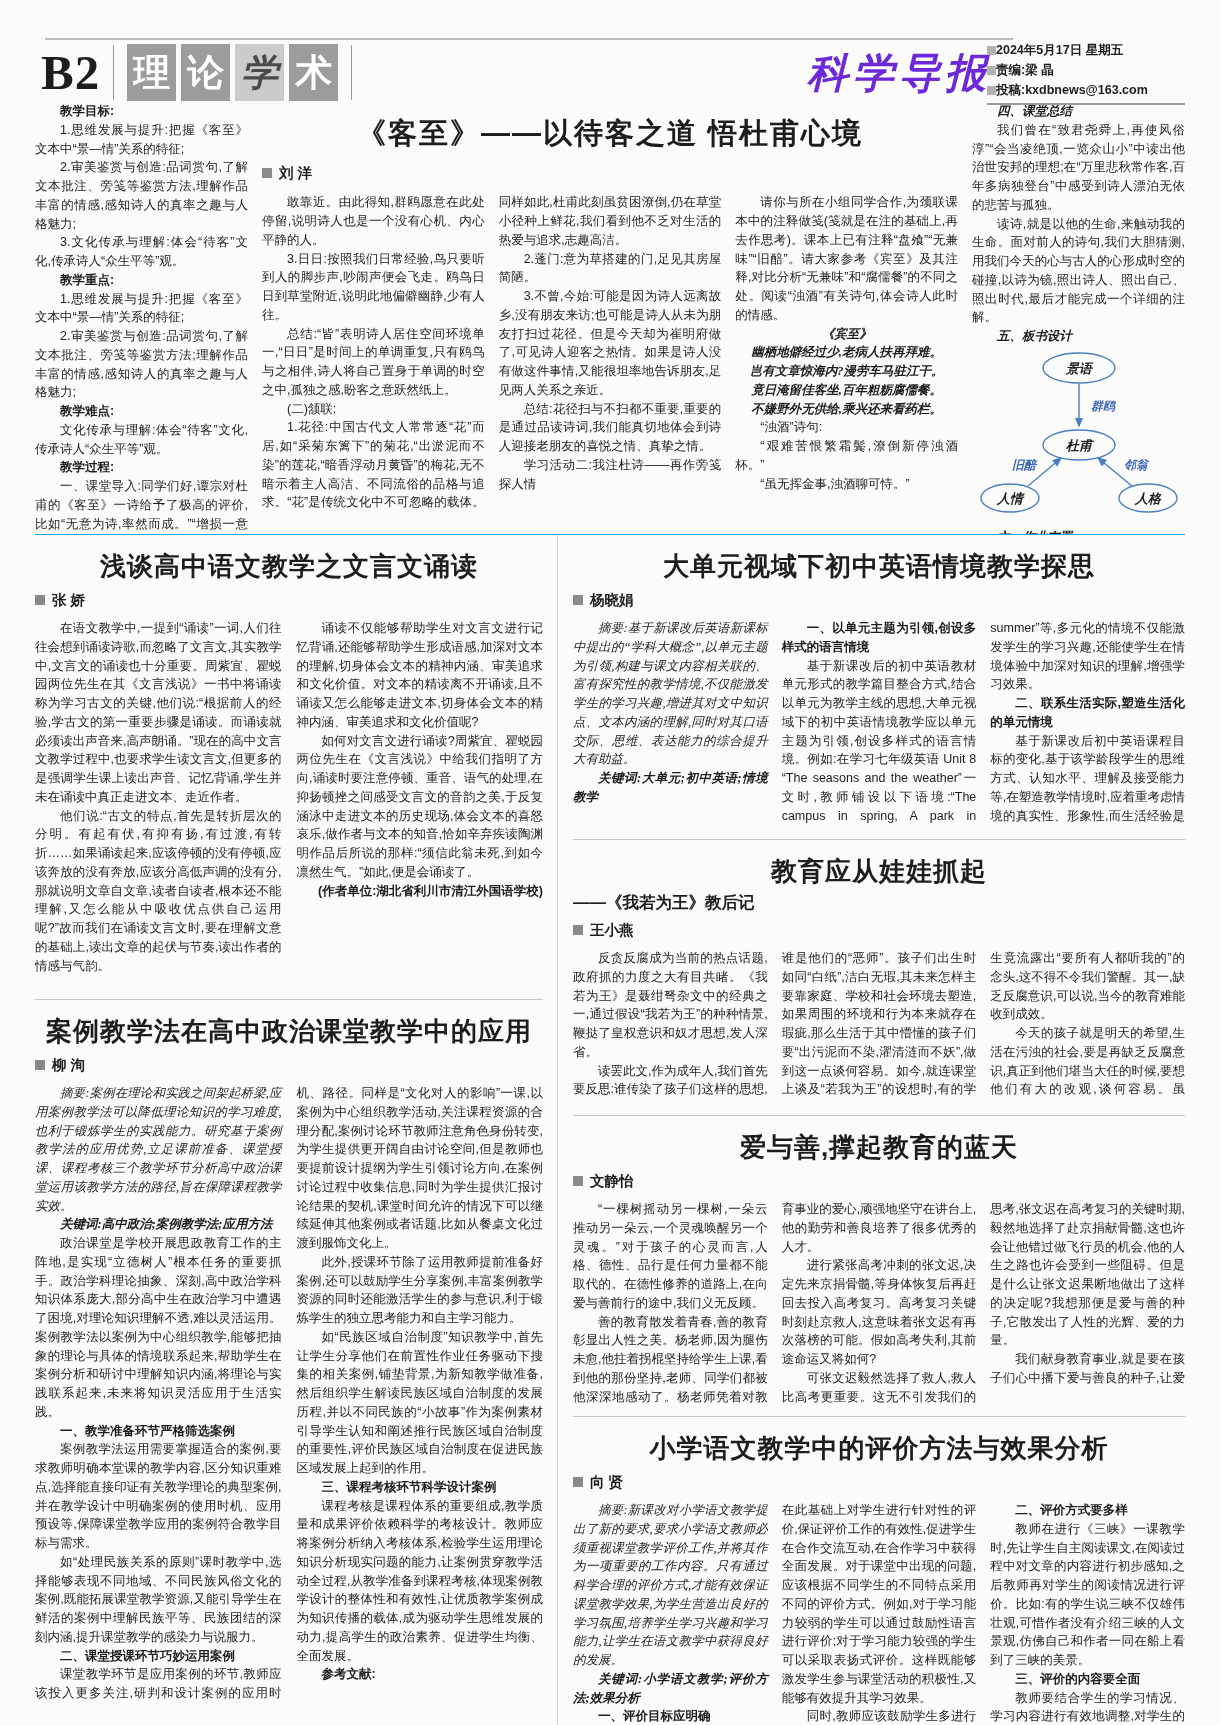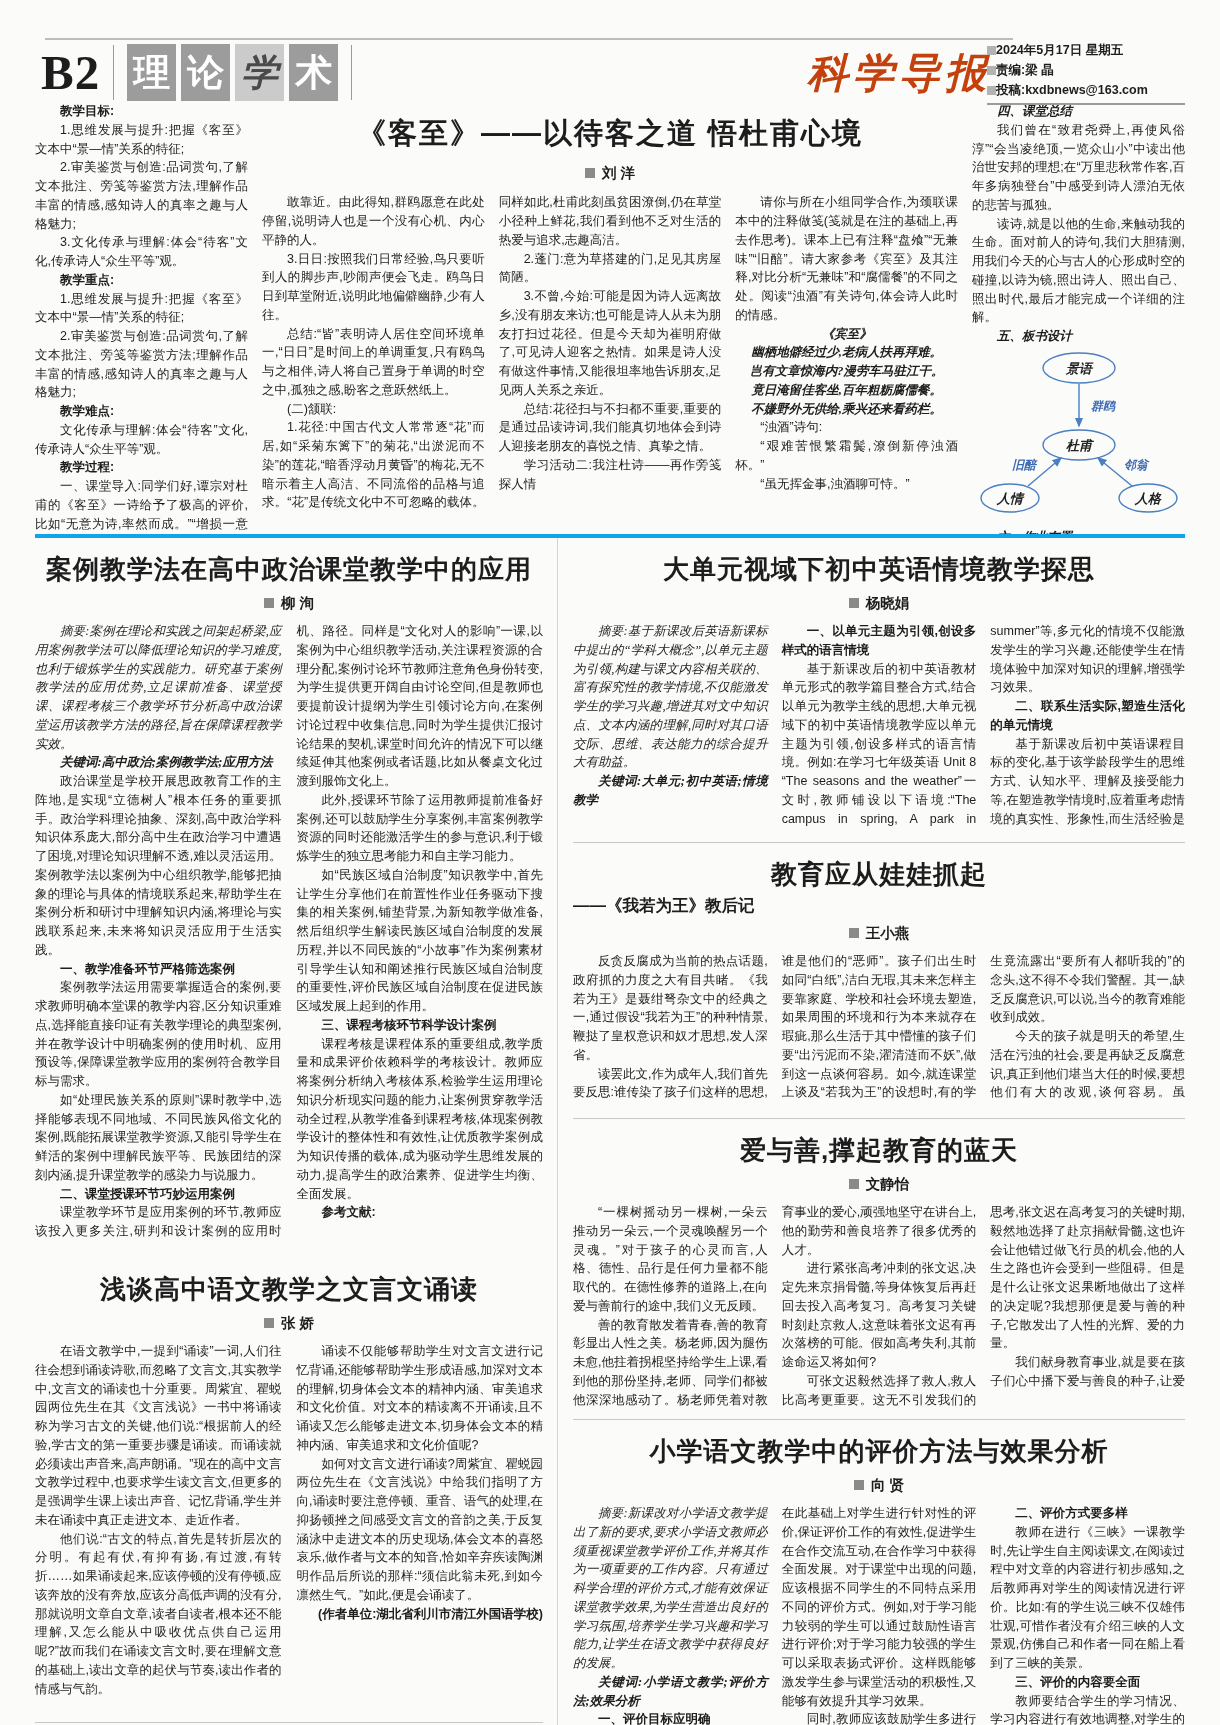--- a/index.html
+++ b/index.html
@@ -14,44 +14,44 @@
   .hdr { position:relative; height:102px; }
   .hdr-rule { position:absolute; top:38px; left:10px; width:968px; height:2px; background:#bcbcbc; }
   .hdr-left { position:absolute; left:6px; top:44px; display:flex; align-items:center; }
   .b2 { font-family:"Liberation Serif",serif; font-weight:bold; font-size:49px; line-height:1; letter-spacing:1px; }
   .vrule { width:1px; height:55px; background:#9a9a9a; margin:0 13px; }
   .charrow { display:flex; gap:5px; }
   .charbox { width:49px; height:57px; background:#9c9c9c; color:#fff; font-weight:bold; font-size:37px;
              display:flex; align-items:center; justify-content:center; }
   .charbox.light { background:#cbcbcb; color:#4a4a4a; font-family:"Liberation Serif",serif; font-style:italic; }
   .masthead { position:absolute; left:772px; top:46px; font-family:"Liberation Serif",serif; font-style:italic;
-              font-weight:bold; font-size:41px; color:#c2410c; letter-spacing:5px; white-space:nowrap; }
+              font-weight:bold; font-size:41px; color:#6d28d9; letter-spacing:5px; white-space:nowrap; }
   .hdr-info { position:absolute; right:0; top:40px; width:198px; font-size:12.5px; font-weight:bold;
               border-bottom:2px solid #9c9c9c; padding-bottom:3px; }
   .hdr-info .row { display:flex; align-items:center; line-height:1.6; white-space:nowrap; }
   .sq { display:inline-block; width:9px; height:9px; background:#b3b3b3; flex:0 0 9px; }
 
   
   .bt { font-size:12.5px; line-height:1.5; }
   .blk { margin:0; text-indent:2em; text-align:justify; }
   .blk.h { font-weight:bold; }
   .blk.bi { font-weight:bold; font-style:italic; }
   .blk.c { text-align:center; text-indent:0; font-weight:bold; font-style:italic; }
   .blk.poem { text-align:center; text-indent:0; font-style:italic; font-weight:bold;
               font-family:"Liberation Serif",serif; font-size:12.5px; }
   .blk.abs, .blk.kw, .blk.ref { font-style:italic; font-family:"Liberation Serif",serif; }
   .blk.kw { font-weight:bold; }
   .blk.unit { text-align:right; text-indent:0; font-weight:bold; }
 
   
-  .top-art { display:flex; gap:14px; height:432px; border-bottom:4px solid #0ea5e9; }
+  .top-art { display:flex; gap:14px; height:432px; border-bottom:1px solid #0ea5e9; }
   .col-narrow { flex:0 0 213px; width:213px; height:100%; overflow:hidden; }
   .top-center { flex:1; display:flex; flex-direction:column; overflow:hidden; }
   .main-title { text-align:center; font-size:29px; font-weight:bold; letter-spacing:2px; margin:10px 0 0; }
-  .byline { text-align:center; font-size:14.5px; font-weight:bold; margin:7px 0 9px; }
+  .byline { text-align:left; font-size:14.5px; font-weight:bold; margin:7px 0 9px; }
   .byline .sq { width:10px; height:10px; background:#8a8a8a; margin-right:7px; }
   .top-cols { column-count:3; column-gap:14px; column-fill:auto; height:332px; overflow:hidden; }
 
   
   .grid { display:flex; margin-top:0; }
   .gleft { flex:0 0 508px; width:508px; padding-right:14px; border-right:1px solid #d5d5d5; }
   .gright { flex:1; padding-left:15px; }
   .art { border-bottom:1px solid #c8c8c8; padding:4px 0 8px; overflow:hidden; }
   .art.last { border-bottom:none; }
   .art-title { text-align:center; font-size:26px; font-weight:bold; letter-spacing:1px; margin:10px 0 0; }
@@ -175,50 +175,50 @@
       </div>
       <div>
           <p class="blk bi">六、作业布置</p>
         </div>
     </div>
   </div>
 
   <div class="grid">
 
     <div class="gleft">
+      <div class="art">
+        <div class="art-title">浅谈高中语文教学之文言文诵读</div>
+        <div class="byline"><span class="sq"></span><span>张 娇</span></div>
+        <div class="cols2 bt h372">
+            <p class="blk p">在语文教学中,一提到“诵读”一词,人们往往会想到诵读诗歌,而忽略了文言文,其实教学中,文言文的诵读也十分重要。周紫宜、瞿蜕园两位先生在其《文言浅说》一书中将诵读称为学习古文的关键,他们说:“根据前人的经验,学古文的第一重要步骤是诵读。而诵读就必须读出声音来,高声朗诵。”现在的高中文言文教学过程中,也要求学生读文言文,但更多的是强调学生课上读出声音、记忆背诵,学生并未在诵读中真正走进文本、走近作者。</p>
+            <p class="blk p">他们说:“古文的特点,首先是转折层次的分明。有起有伏,有抑有扬,有过渡,有转折……如果诵读起来,应该停顿的没有停顿,应该奔放的没有奔放,应该分高低声调的没有分,那就说明文章自文章,读者自读者,根本还不能理解,又怎么能从中吸收优点供自己运用呢?”故而我们在诵读文言文时,要在理解文意的基础上,读出文章的起伏与节奏,读出作者的情感与气韵。</p>
+            <p class="blk p">诵读不仅能够帮助学生对文言文进行记忆背诵,还能够帮助学生形成语感,加深对文本的理解,切身体会文本的精神内涵、审美追求和文化价值。对文本的精读离不开诵读,且不诵读又怎么能够走进文本,切身体会文本的精神内涵、审美追求和文化价值呢?</p>
+            <p class="blk p">如何对文言文进行诵读?周紫宜、瞿蜕园两位先生在《文言浅说》中给我们指明了方向,诵读时要注意停顿、重音、语气的处理,在抑扬顿挫之间感受文言文的音韵之美,于反复涵泳中走进文本的历史现场,体会文本的喜怒哀乐,做作者与文本的知音,恰如辛弃疾读陶渊明作品后所说的那样:“须信此翁未死,到如今凛然生气。”如此,便是会诵读了。</p>
+            <p class="blk unit">(作者单位:湖北省利川市清江外国语学校)</p>
+          </div>
+      </div>
       <div class="art last">
         <div class="art-title">案例教学法在高中政治课堂教学中的应用</div>
         <div class="byline"><span class="sq"></span><span>柳 洵</span></div>
         <div class="cols2 bt h628">
             <p class="blk abs">摘要:案例在理论和实践之间架起桥梁,应用案例教学法可以降低理论知识的学习难度,也利于锻炼学生的实践能力。研究基于案例教学法的应用优势,立足课前准备、课堂授课、课程考核三个教学环节分析高中政治课堂运用该教学方法的路径,旨在保障课程教学实效。</p>
             <p class="blk kw">关键词:高中政治;案例教学法;应用方法</p>
             <p class="blk p">政治课堂是学校开展思政教育工作的主阵地,是实现“立德树人”根本任务的重要抓手。政治学科理论抽象、深刻,高中政治学科知识体系庞大,部分高中生在政治学习中遭遇了困境,对理论知识理解不透,难以灵活运用。案例教学法以案例为中心组织教学,能够把抽象的理论与具体的情境联系起来,帮助学生在案例分析和研讨中理解知识内涵,将理论与实践联系起来,未来将知识灵活应用于生活实践。</p>
             <p class="blk h">一、教学准备环节严格筛选案例</p>
             <p class="blk p">案例教学法运用需要掌握适合的案例,要求教师明确本堂课的教学内容,区分知识重难点,选择能直接印证有关教学理论的典型案例,并在教学设计中明确案例的使用时机、应用预设等,保障课堂教学应用的案例符合教学目标与需求。</p>
             <p class="blk p">如“处理民族关系的原则”课时教学中,选择能够表现不同地域、不同民族风俗文化的案例,既能拓展课堂教学资源,又能引导学生在鲜活的案例中理解民族平等、民族团结的深刻内涵,提升课堂教学的感染力与说服力。</p>
             <p class="blk h">二、课堂授课环节巧妙运用案例</p>
             <p class="blk p">课堂教学环节是应用案例的环节,教师应该投入更多关注,研判和设计案例的应用时机、路径。同样是“文化对人的影响”一课,以案例为中心组织教学活动,关注课程资源的合理分配,案例讨论环节教师注意角色身份转变,为学生提供更开阔自由讨论空间,但是教师也要提前设计提纲为学生引领讨论方向,在案例讨论过程中收集信息,同时为学生提供汇报讨论结果的契机,课堂时间允许的情况下可以继续延伸其他案例或者话题,比如从餐桌文化过渡到服饰文化上。</p>
             <p class="blk p">此外,授课环节除了运用教师提前准备好案例,还可以鼓励学生分享案例,丰富案例教学资源的同时还能激活学生的参与意识,利于锻炼学生的独立思考能力和自主学习能力。</p>
             <p class="blk p">如“民族区域自治制度”知识教学中,首先让学生分享他们在前置性作业任务驱动下搜集的相关案例,铺垫背景,为新知教学做准备,然后组织学生解读民族区域自治制度的发展历程,并以不同民族的“小故事”作为案例素材引导学生认知和阐述推行民族区域自治制度的重要性,评价民族区域自治制度在促进民族区域发展上起到的作用。</p>
             <p class="blk h">三、课程考核环节科学设计案例</p>
             <p class="blk p">课程考核是课程体系的重要组成,教学质量和成果评价依赖科学的考核设计。教师应将案例分析纳入考核体系,检验学生运用理论知识分析现实问题的能力,让案例贯穿教学活动全过程,从教学准备到课程考核,体现案例教学设计的整体性和有效性,让优质教学案例成为知识传播的载体,成为驱动学生思维发展的动力,提高学生的政治素养、促进学生均衡、全面发展。</p>
             <p class="blk h">参考文献:</p>
           </div>
       </div>
-      <div class="art">
-        <div class="art-title">浅谈高中语文教学之文言文诵读</div>
-        <div class="byline"><span class="sq"></span><span>张 娇</span></div>
-        <div class="cols2 bt h372">
-            <p class="blk p">在语文教学中,一提到“诵读”一词,人们往往会想到诵读诗歌,而忽略了文言文,其实教学中,文言文的诵读也十分重要。周紫宜、瞿蜕园两位先生在其《文言浅说》一书中将诵读称为学习古文的关键,他们说:“根据前人的经验,学古文的第一重要步骤是诵读。而诵读就必须读出声音来,高声朗诵。”现在的高中文言文教学过程中,也要求学生读文言文,但更多的是强调学生课上读出声音、记忆背诵,学生并未在诵读中真正走进文本、走近作者。</p>
-            <p class="blk p">他们说:“古文的特点,首先是转折层次的分明。有起有伏,有抑有扬,有过渡,有转折……如果诵读起来,应该停顿的没有停顿,应该奔放的没有奔放,应该分高低声调的没有分,那就说明文章自文章,读者自读者,根本还不能理解,又怎么能从中吸收优点供自己运用呢?”故而我们在诵读文言文时,要在理解文意的基础上,读出文章的起伏与节奏,读出作者的情感与气韵。</p>
-            <p class="blk p">诵读不仅能够帮助学生对文言文进行记忆背诵,还能够帮助学生形成语感,加深对文本的理解,切身体会文本的精神内涵、审美追求和文化价值。对文本的精读离不开诵读,且不诵读又怎么能够走进文本,切身体会文本的精神内涵、审美追求和文化价值呢?</p>
-            <p class="blk p">如何对文言文进行诵读?周紫宜、瞿蜕园两位先生在《文言浅说》中给我们指明了方向,诵读时要注意停顿、重音、语气的处理,在抑扬顿挫之间感受文言文的音韵之美,于反复涵泳中走进文本的历史现场,体会文本的喜怒哀乐,做作者与文本的知音,恰如辛弃疾读陶渊明作品后所说的那样:“须信此翁未死,到如今凛然生气。”如此,便是会诵读了。</p>
-            <p class="blk unit">(作者单位:湖北省利川市清江外国语学校)</p>
-          </div>
-      </div>
     </div>
 
     <div class="gright">
       <div class="art">
         <div class="art-title">大单元视域下初中英语情境教学探思</div>
         <div class="byline"><span class="sq"></span><span>杨晓娟</span></div>
         <div class="cols3 bt h212">
             <p class="blk abs">摘要:基于新课改后英语新课标中提出的“学科大概念”,以单元主题为引领,构建与课文内容相关联的、富有探究性的教学情境,不仅能激发学生的学习兴趣,增进其对文中知识点、文本内涵的理解,同时对其口语交际、思维、表达能力的综合提升大有助益。</p>
             <p class="blk kw">关键词:大单元;初中英语;情境教学</p>
             <p class="blk h">一、以单元主题为引领,创设多样式的语言情境</p>

